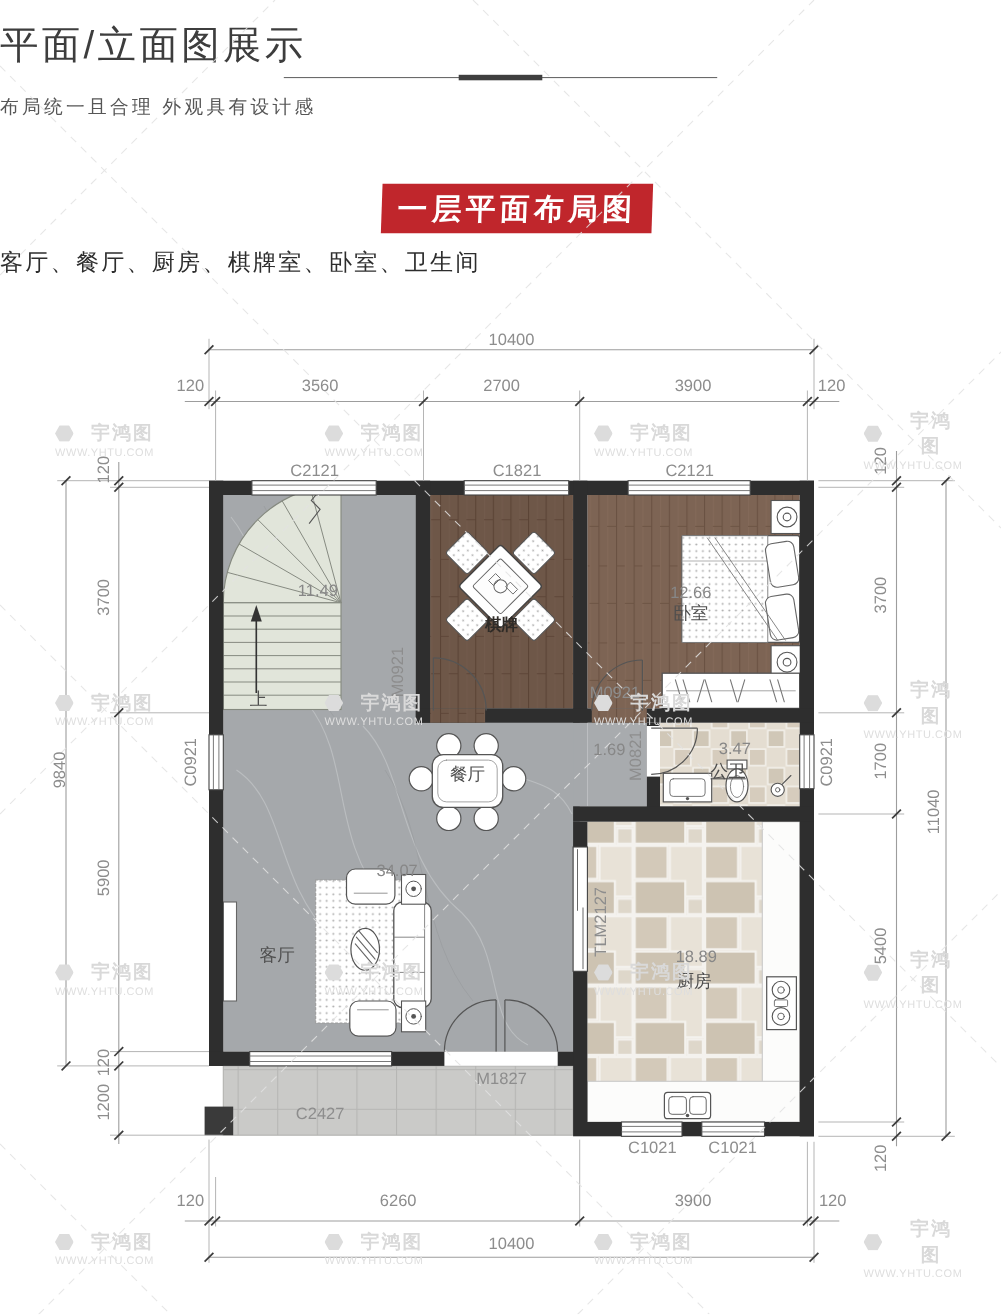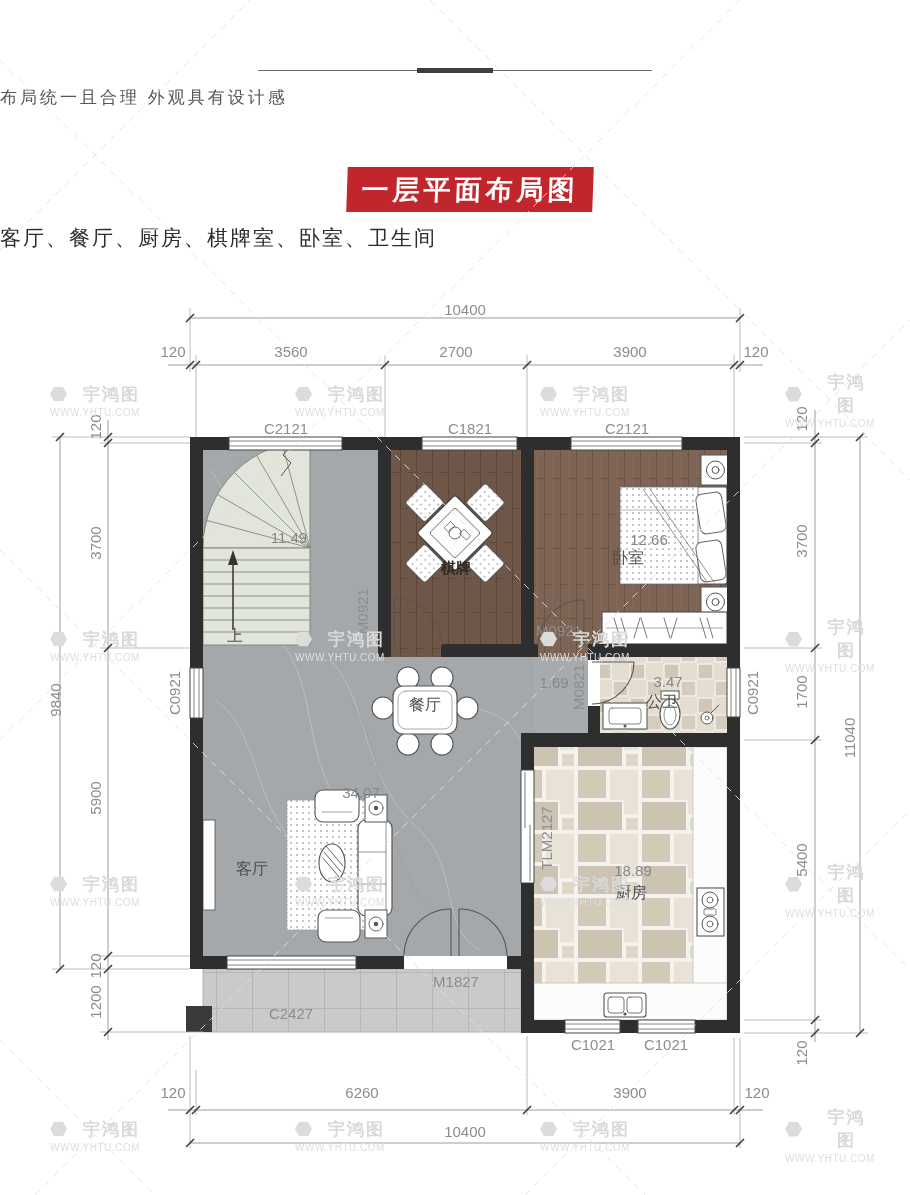--- a/index.html
+++ b/index.html
@@ -26,20 +26,21 @@
   .lb-open{font-size:15px;color:#8d8d8d;}
   .lb-num{font-size:15px;color:#878787;}
   .lb-name{font-size:16px;color:#4e4e4e;}
   .lb-namew{font-size:15px;color:#2f2b27;font-weight:bold;}
 </style>
 </head>
 <body>
 
 <div id="canvas">
 
+  <div class="title">平面/立面图展示</div>
   <div class="divider">
       <div class="thick"></div>
     </div>
   <div class="subtitle">布局统一且合理  外观具有设计感</div>
   <div class="banner" id="banner" style="background: rgb(192, 38, 44);">一层平面布局图</div>
   <div class="roomlist">客厅、餐厅、厨房、棋牌室、卧室、卫生间</div>
 
   <svg id="plan-svg" width="910" height="1195" viewBox="0 0 910 1195">
     <defs>
       <pattern id="dots" width="6" height="6" patternUnits="userSpaceOnUse">
@@ -437,26 +438,26 @@
       <div class="lb lb-open" style="left: 559px; top: 630px;">M0921</div>
       <div class="lb lb-open" style="left: 578px; top: 687px; transform: translate(-50%, -50%) rotate(-90deg);">M0821</div>
       <div class="lb lb-open" style="left: 546px; top: 838px; transform: translate(-50%, -50%) rotate(-90deg);">TLM2127</div>
       <div class="lb lb-open" style="left: 291px; top: 981px; margin-top: 32px;">C2427</div>
       <div class="lb lb-open" style="left: 456px; top: 981px;">M1827</div>
       <div class="lb lb-open" style="left: 593px; top: 1044px;">C1021</div>
       <div class="lb lb-open" style="left: 666px; top: 1044px;">C1021</div>
       <div class="lb lb-num" style="left: 289px; top: 537px;">11.49</div>
       <div class="lb lb-name" style="left: 235px; top: 636px;">上</div>
       <div class="lb lb-namew" style="left: 456px; top: 568px;">棋牌</div>
-      <div class="lb lb-num" style="left: 649px; top: 539px;">12.66</div>
+      <div class="lb lb-num" style="left: 628px; top: 539px;">12.66</div>
       <div class="lb lb-name" style="left: 628px; top: 558px;">卧室</div>
       <div class="lb lb-name" style="left: 425px; top: 705px;">餐厅</div>
       <div class="lb lb-num" style="left: 554px; top: 682px;">1.69</div>
       <div class="lb lb-num" style="left: 668px; top: 681px;">3.47</div>
-      <div class="lb lb-name" style="left: 662px; top: 702px;">公卫</div>
+      <div class="lb lb-name" style="left: 662px; top: 702px; text-decoration: underline;">公卫</div>
       <div class="lb lb-num" style="left: 361px; top: 792px;">34.07</div>
       <div class="lb lb-name" style="left: 252px; top: 869px;">客厅</div>
       <div class="lb lb-num" style="left: 633px; top: 870px;">18.89</div>
       <div class="lb lb-name" style="left: 631px; top: 893px;">厨房</div>
     </div>
 
   <div id="wm-layer">
       <div class="wm" style="left: 95px; top: 400px;">
         <div class="wm-row">
           <div class="wm-hex"></div>

